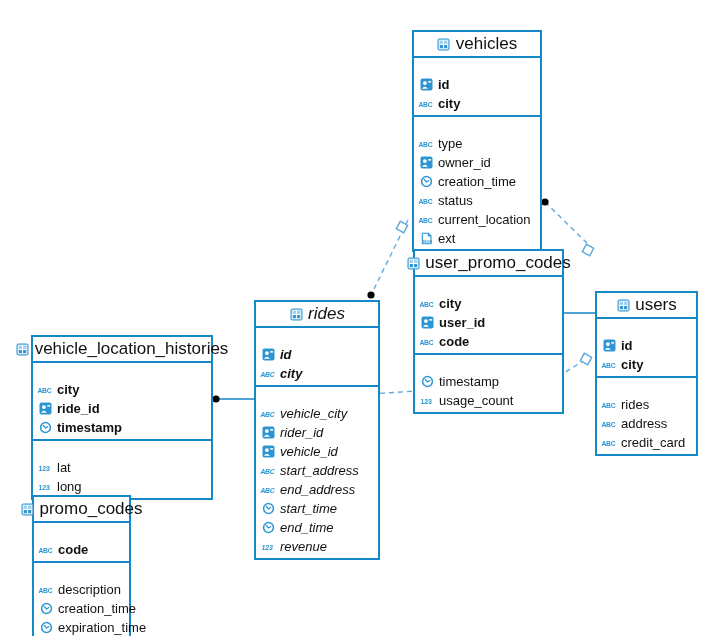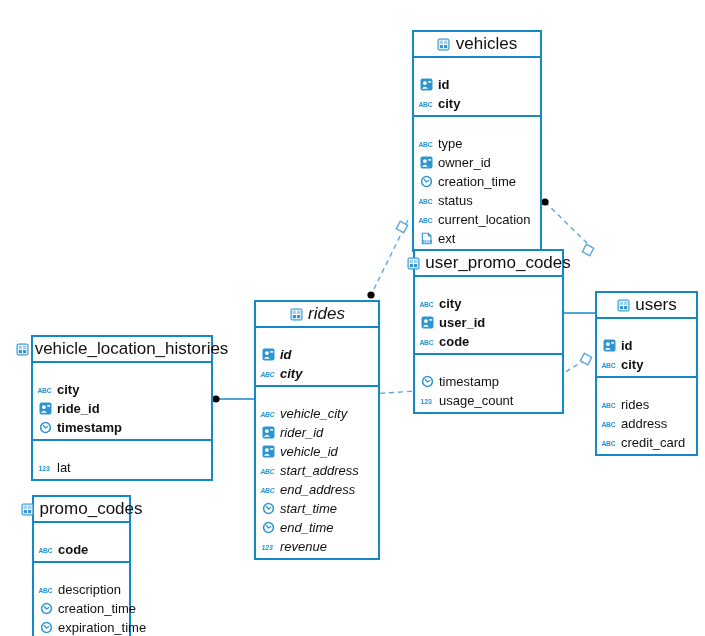--- a/index.html
+++ b/index.html
@@ -448,20 +448,28 @@
       </div>
       <div class="tsection cols">
         <div class="trow">
           <span class="icon-box">
             <svg width="16" height="13" viewBox="0 0 16 13">
               <text x="1.5" y="9.5" font-family="Liberation Sans, sans-serif" font-size="7" font-weight="bold" fill="#2d96d2" letter-spacing="-0.2">123</text>
             </svg>
           </span>
           <span>lat</span>
         </div>
+        <div class="trow">
+          <span class="icon-box">
+            <svg width="16" height="13" viewBox="0 0 16 13">
+              <text x="1.5" y="9.5" font-family="Liberation Sans, sans-serif" font-size="7" font-weight="bold" fill="#2d96d2" letter-spacing="-0.2">123</text>
+            </svg>
+          </span>
+          <span>long</span>
+        </div>
       </div>
     </div>
     <div class="erd-table" style="left: 32px; top: 495px; width: 99px;">
       <div class="thead">
         <span class="icon-box">
           <svg width="13" height="13" viewBox="0 0 13 13">
             <rect x="0.5" y="0.5" width="12" height="12" rx="2" fill="#2d96d2"></rect>
             <rect x="2.8" y="2.8" width="3.2" height="3.2" fill="#9ed1ef"></rect>
             <rect x="7" y="2.8" width="3.2" height="3.2" fill="#9ed1ef"></rect>
             <rect x="2.2" y="2.2" width="8.6" height="8.6" fill="none" stroke="#fff" stroke-width="1.1"></rect>

